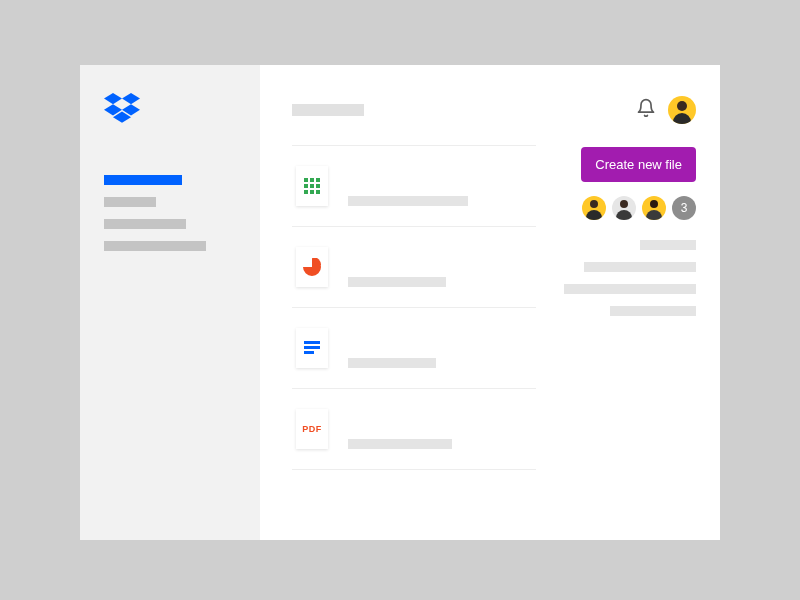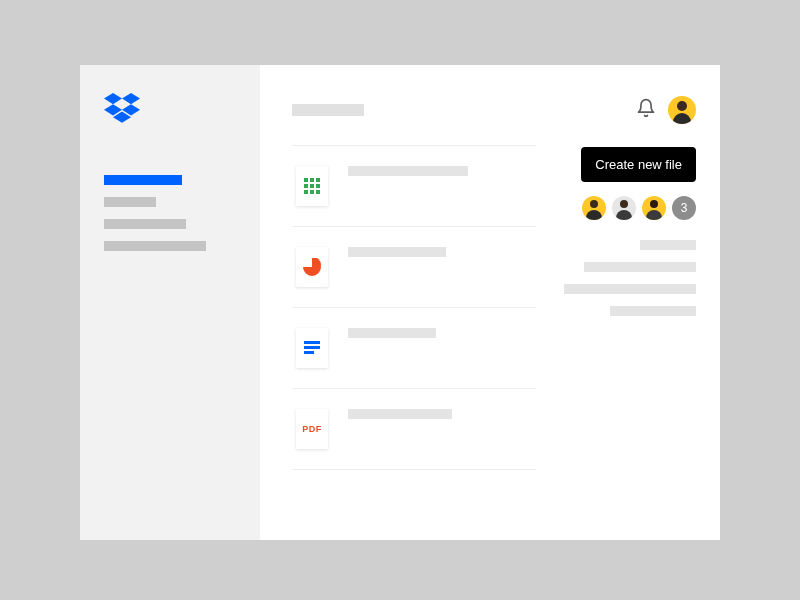--- a/index.html
+++ b/index.html
@@ -44,21 +44,21 @@
     width: 28px; height: 28px; border-radius: 50%;
     background: #ffc828;
     display: flex; align-items: flex-end; justify-content: center;
     overflow: hidden;
     cursor: pointer;
   }
   .avatar.sm { width: 24px; height: 24px; }
   .avatar svg { width: 100%; height: 100%; }
   .divider { height: 1px; background: #ededed; margin-top: 20px; }
   .file-row {
-    display: flex; align-items: flex-start; gap: 20px;
+    display: flex; align-items: flex-end; gap: 20px;
     padding: 20px 0 20px 4px;
     border-bottom: 1px solid #ededed;
     cursor: pointer;
   }
   .file-icon {
     width: 32px; height: 40px; background: #fff;
     box-shadow: 0 1px 3px rgba(0,0,0,0.12);
     display: flex; align-items: center; justify-content: center;
     flex-shrink: 0;
   }
@@ -70,21 +70,21 @@
   }
   .right-header {
     display: flex;
     justify-content: flex-end;
     align-items: center;
     gap: 12px;
     height: 30px;
   }
   .create-btn {
     margin-top: 22px;
-    background: #000000;
+    background: #a21caf;
     color: #fff;
     font-size: 13px;
     font-weight: 500;
     border: none;
     border-radius: 4px;
     padding: 10px 14px;
     cursor: pointer;
     white-space: nowrap;
     align-self: flex-end;
   }

